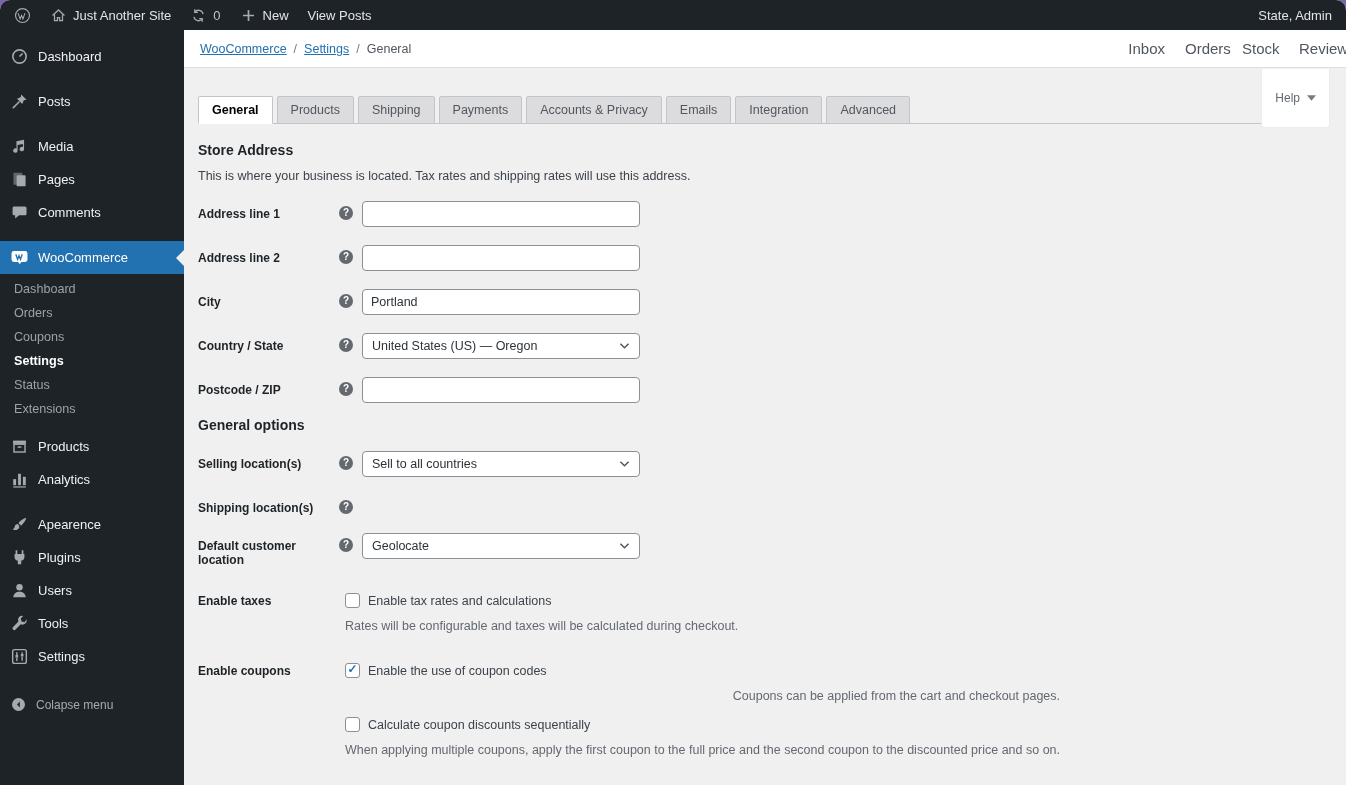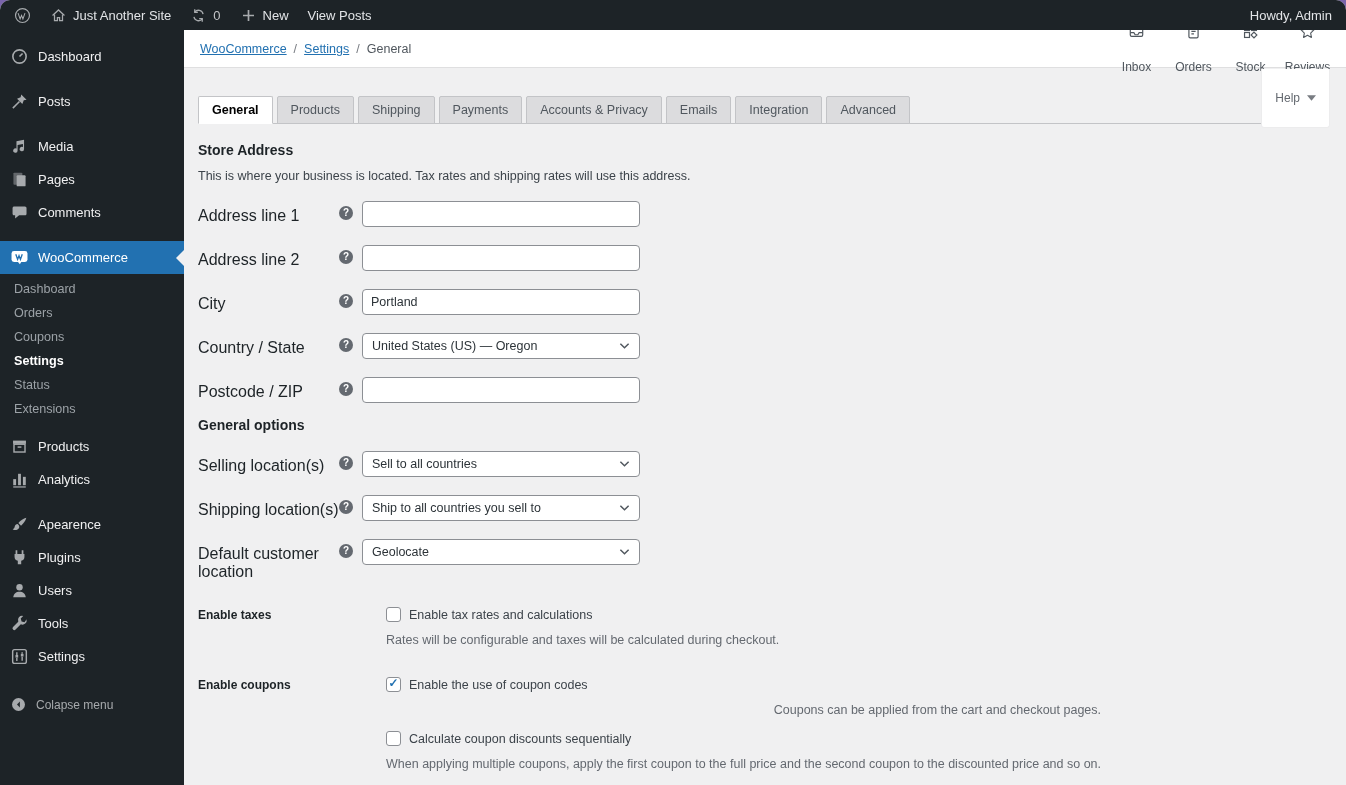--- a/index.html
+++ b/index.html
@@ -68,22 +68,22 @@
     background:#fff; height:38px;
     border-bottom:1px solid #dfdfe0;
     display:flex; align-items:center; justify-content:space-between;
     padding:0 10px 0 16px;
   }
   .breadcrumb { font-size:12.5px; color:#50575e; display:flex; align-items:center; gap:7px; }
   .breadcrumb .crumb-link { color:#2271b1; text-decoration:underline; cursor:pointer; }
   .breadcrumb .crumb-sep { color:#787c82; }
   .activity { display:flex; }
   .activity-item {
-    width:57px; display:flex; flex-direction:column; align-items:center; gap:20px;
-    color:#50575e; font-size:12px; cursor:pointer;
+    width:57px; display:flex; flex-direction:row; align-items:center; gap:20px;
+    color:#50575e; font-size:15px; cursor:pointer;
   }
   .activity-item svg { width:17px; height:17px; display:block; }
   .help-btn {
     position:absolute; top:39px; right:16px;
     background:#fff; border:1px solid #ececed; border-top:none;
     border-radius:0 0 3px 3px;
     padding:22px 13px; font-size:12px; color:#646970;
     display:flex; align-items:center; gap:7px; cursor:pointer;
     z-index:3;
   }
@@ -94,22 +94,22 @@
   .tab {
     background:#dcdcde; border:1px solid #c3c4c7;
     margin:0 4px -1px 0; padding:6px 13px;
     font-size:12.5px; color:#50575e; cursor:pointer;
     border-radius:2px 2px 0 0; white-space:nowrap;
   }
   .tab.active { background:#fff; color:#000; font-weight:bold; border-bottom-color:#fff; }
   .section-title { font-size:14px; font-weight:bold; color:#1d2327; margin-top:18px; }
   .section-desc { font-size:12.5px; color:#3c434a; margin-top:11px; }
   .form-row { display:flex; align-items:flex-start; margin-top:18px; }
-  .row-label { width:141px; flex:none; font-size:16px; font-weight:normal; color:#1d2327; padding-top:6px; }
-  .row-label-wide { width:188px; flex:none; font-size:12px; font-weight:bold; color:#1d2327; padding-top:1px; }
+  .row-label { width:141px; flex:none; font-size:12px; font-weight:bold; color:#1d2327; padding-top:6px; }
+  .row-label-wide { width:147px; flex:none; font-size:12px; font-weight:bold; color:#1d2327; padding-top:1px; }
   .help-icon {
     width:14px; height:14px; flex:none;
     margin:5px 9px 0 0; border-radius:50%;
     background:#646970; color:#fff;
     font-size:10px; line-height:14px; text-align:center; font-weight:bold;
   }
   .help-icon::after { content:"?"; }
   .text-input {
     width:278px; height:26px;
     border:1px solid #8c8f94; border-radius:4px;
@@ -175,21 +175,21 @@
       <span class="ab-item">
         <svg viewBox="0 0 20 20" fill="none" stroke="currentColor" stroke-width="2">
             <path d="M10 3.5v13M3.5 10h13"></path>
           </svg>
         <span>New</span>
       </span>
       <span class="ab-item">
         <span>View Posts</span>
       </span>
     </div>
-    <span class="ab-howdy">Howdy, Admin</span>
+    <span class="ab-howdy">State, Admin</span>
   </div>
 
   <div class="body-row">
 
     <div class="sidebar">
       <div class="menu-item">
         <svg viewBox="0 0 20 20" fill="none" stroke="currentColor" stroke-width="1.7">
             <circle cx="10" cy="10" r="7"></circle>
             <path d="M10 10l3.2-3.2"></path>
           </svg>
@@ -414,26 +414,20 @@
             <span>Sell to all countries</span>
             <svg viewBox="0 0 12 8" fill="none" stroke="#50575e" stroke-width="1.6">
                 <path d="M1.5 1.5L6 6l4.5-4.5"></path>
               </svg>
           </div>
         </div>
 
         <div class="form-row">
           <div class="row-label">Shipping location(s)</div>
           <div class="help-icon"></div>
-          <div class="select">
-            <span>Ship to all countries you sell to</span>
-            <svg viewBox="0 0 12 8" fill="none" stroke="#50575e" stroke-width="1.6">
-                <path d="M1.5 1.5L6 6l4.5-4.5"></path>
-              </svg>
-          </div>
         </div>
 
         <div class="form-row">
           <div class="row-label">Default customer location</div>
           <div class="help-icon"></div>
           <div class="select">
             <span>Geolocate</span>
             <svg viewBox="0 0 12 8" fill="none" stroke="#50575e" stroke-width="1.6">
                 <path d="M1.5 1.5L6 6l4.5-4.5"></path>
               </svg>

